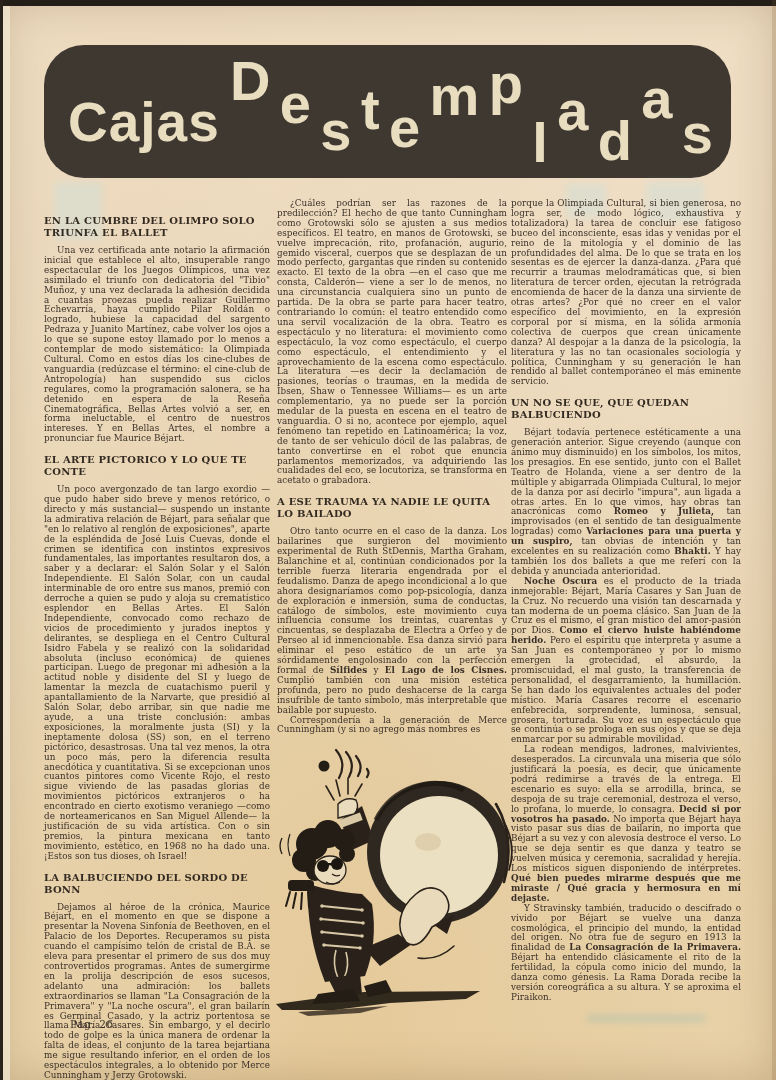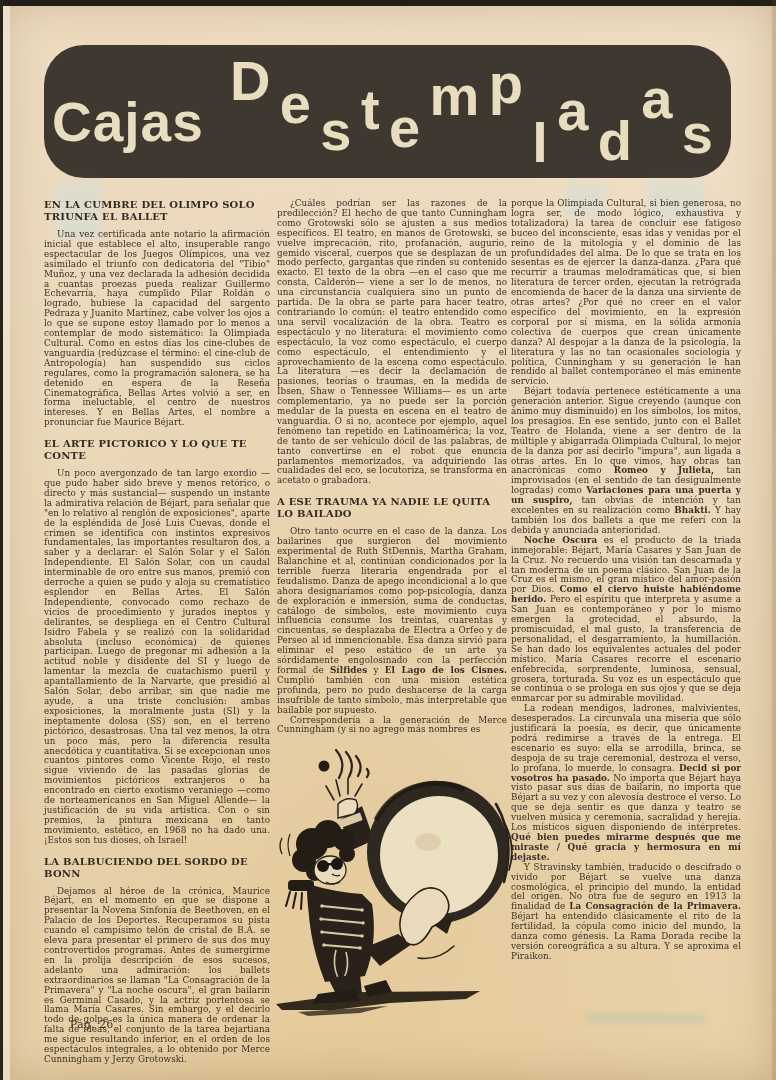--- a/index.html
+++ b/index.html
@@ -13,21 +13,21 @@
     box-shadow:inset 0 0 46px rgba(110,82,44,.28);
     font-family:"DejaVu Serif", serif;color:#3a3028;
   }
   .edge-top{position:absolute;top:0;left:0;right:0;height:6px;background:#241e18;}
   .edge-left{position:absolute;top:0;left:0;bottom:0;width:3px;background:#2a231c;}
   .edge-left-light{position:absolute;top:6px;left:3px;bottom:0;width:7px;background:rgba(246,238,218,.65);}
   .edge-right{position:absolute;top:0;right:0;bottom:0;width:4px;background:rgba(120,90,50,.18);}
 
   
   .banner{position:absolute;left:44px;top:45px;width:687px;height:133px;background:#3e3831;border-radius:40px;}
-  .cajas{position:absolute;left:8px;top:50px;font-family:"Liberation Sans",sans-serif;font-weight:bold;
+  .cajas{position:absolute;left:24px;top:50px;font-family:"Liberation Sans",sans-serif;font-weight:bold;
          font-size:55px;line-height:1;color:#e9ddc0;letter-spacing:1px;}
   .wave{position:absolute;left:186px;right:18px;top:0;display:flex;justify-content:space-between;
         font-family:"Liberation Sans",sans-serif;font-weight:bold;font-size:56px;line-height:1;color:#e9ddc0;}
   .wave span{display:block;}
   .wave span:nth-child(1){transform:translateY(8px);}
   .wave span:nth-child(2){transform:translateY(31px);}
   .wave span:nth-child(3){transform:translateY(58px);}
   .wave span:nth-child(4){transform:translateY(37px);}
   .wave span:nth-child(5){transform:translateY(55px);}
   .wave span:nth-child(6){transform:translateY(23px);}
@@ -48,21 +48,21 @@
   
   .col{position:absolute;top:199px;text-align:justify;font-size:8.8px;line-height:9.9px;
        color:#3a3028;letter-spacing:.05px;}
   .col1{left:44px;width:226px;}
   .col2{left:277px;width:230px;}
   .col3{left:511px;width:230px;}
   .col p{margin:0;text-indent:13px;}
   .col p.noindent{text-indent:0;}
   .col h2{font-size:10px;line-height:12px;font-weight:bold;letter-spacing:.25px;margin:10px 0 7px;
           text-align:left;white-space:pre-line;color:#332a21;}
-  .col h2.first{margin-top:0;}
+  .col h2.first{margin-top:16px;}
   b{font-weight:bold;}
 
   .pagenum{position:absolute;left:46px;top:1018px;font-size:10.5px;letter-spacing:.6px;color:#3a3028;margin-left:24px;}
 
   .illo{position:absolute;left:268px;top:742px;width:252px;height:292px;}
   .illo svg{width:100%;height:100%;display:block;}
 </style>
 </head>
 <body>
 
@@ -108,20 +108,22 @@
   <div class="col col2">
     <p>¿Cuáles podrían ser las razones de la predilección? El hecho de que tanto Cunningham como Grotowski sólo se ajusten a sus medios específicos. El teatro, en manos de Grotowski, se vuelve imprecación, rito, profanación, augurio, gemido visceral, cuerpos que se desplazan de un modo perfecto, gargantas que rinden su contenido exacto. El texto de la obra —en el caso que me consta, Calderón— viene a ser lo de menos, no una circunstancia cualquiera sino un punto de partida. De la obra se parte para hacer teatro, contrariando lo común: el teatro entendido como una servil vocalización de la obra. Teatro es espectáculo y no literatura: el movimiento como espectáculo, la voz como espectáculo, el cuerpo como espectáculo, el entendimiento y el aprovechamiento de la escena como espectáculo. La literatura —es decir la declamación de pasiones, teorías o traumas, en la medida de Ibsen, Shaw o Tennessee Williams— es un arte complementario, ya no puede ser la porción medular de la puesta en escena en el teatro de vanguardia. O si no, acontece por ejemplo, aquel fenómeno tan repetido en Latinoamérica; la voz, de tanto de ser vehículo dócil de las palabras, de tanto convertirse en el robot que enuncia parlamentos memorizados, va adquiriendo las cualidades del eco, se locutoriza, se transforma en acetato o grabadora.</p>
     <h2>A ESE TRAUMA YA NADIE LE QUITA
 LO BAILADO</h2>
     <p><span>Otro tanto ocurre en el caso de la danza. Los bailarines que surgieron del movimiento experimental de Ruth StDennis, Martha Graham, Balanchine et al, continúan condicionados por la terrible fuerza literaria engendrada por el feudalismo. Danza de apego incondicional a lo que ahora designaríamos como pop-psicología, danza de exploración e inmersión, suma de conductas, catálogo de símbolos, este movimiento cuya influencia consume los treintas, cuarentas y cincuentas, se desplazaba de Electra a Orfeo y de Perseo al id inmencionable. Esa danza sirvió para eliminar el peso estático de un arte ya sórdidamente engolosinado con la perfección formal de </span><b>Sílfides</b><span> y </span><b>El Lago de los Cisnes.</b><span> Cumplió también con una misión estética profunda, pero no pudo deshacerse de la carga insufrible de tanto símbolo, más interpretable que bailable por supuesto.</span></p>
     <p>Correspondería a la generación de Merce Cunningham (y si no agrego más nombres es</p>
   </div>
 
   <div class="col col3">
     <p class="noindent">porque la Olimpiada Cultural, si bien generosa, no logra ser, de modo lógico, exhaustiva y totalizadora) la tarea de concluir ese fatigoso buceo del inconsciente, esas idas y venidas por el reino de la mitología y el dominio de las profundidades del alma. De lo que se trata en los sesentas es de ejercer la danza-danza. ¿Para qué recurrir a traumas melodramáticas que, si bien literatura de tercer orden, ejecutan la retrógrada encomienda de hacer de la danza una sirviente de otras artes? ¿Por qué no creer en el valor específico del movimiento, en la expresión corporal por sí misma, en la sólida armonía colectiva de cuerpos que crean únicamente danza? Al despojar a la danza de la psicología, la literatura y las no tan ocasionales sociología y política, Cunningham y su generación le han rendido al ballet contemporáneo el más eminente servicio.</p>
+    <h2>UN NO SE QUE, QUE QUEDAN
+BALBUCIENDO</h2>
     <p><span>Béjart todavía pertenece estéticamente a una generación anterior. Sigue creyendo (aunque con ánimo muy disminuido) en los símbolos, los mitos, los presagios. En ese sentido, junto con el Ballet Teatro de Holanda, viene a ser dentro de la múltiple y abigarrada Olimpiada Cultural, lo mejor de la danza por así decirlo "impura", aun ligada a otras artes. En lo que vimos, hay obras tan anacrónicas como </span><b>Romeo y Julieta,</b><span> tan improvisados (en el sentido de tan desigualmente logradas) como </span><b>Variaciones para una puerta y un suspiro,</b><span> tan obvias de intención y tan excelentes en su realización como </span><b>Bhakti.</b><span> Y hay también los dos ballets a que me referí con la debida y anunciada anterioridad.</span></p>
     <p><b>Noche Oscura</b><span> es el producto de la triada inmejorable: Béjart, María Casares y San Juan de la Cruz. No recuerdo una visión tan descarnada y tan moderna de un poema clásico. San Juan de la Cruz es el mismo, el gran místico del amor-pasión por Dios. </span><b>Como el ciervo huiste habiéndome herido.</b><span> Pero el espíritu que interpreta y asume a San Juan es contemporáneo y por lo mismo emergen la grotecidad, el absurdo, la promiscuidad, el mal gusto, la transferencia de personalidad, el desgarramiento, la humillación. Se han dado los equivalentes actuales del poder místico. María Casares recorre el escenario enfebrecida, sorprendente, luminosa, sensual, grosera, torturada. Su voz es un espectáculo que se continúa o se prologa en sus ojos y que se deja enmarcar por su admirable movilidad.</span></p>
     <p><span>La rodean mendigos, ladrones, malvivientes, desesperados. La circunvala una miseria que sólo justificará la poesía, es decir, que únicamente podrá redimirse a través de la entrega. El escenario es suyo: ella se arrodilla, brinca, se despoja de su traje ceremonial, destroza el verso, lo profana, lo muerde, lo consagra. </span><b>Decid si por vosotros ha pasado.</b><span> No importa que Béjart haya visto pasar sus días de bailarín, no importa que Béjart a su vez y con alevosía destroce el verso. Lo que se deja sentir es que danza y teatro se vuelven música y ceremonia, sacralidad y herejía. Los místicos siguen disponiendo de intérpretes. </span><b>Qué bien puedes mirarme después que me miraste / Qué gracia y hermosura en mí dejaste.</b></p>
     <p><span>Y Stravinsky también, traducido o descifrado o vivido por Béjart se vuelve una danza cosmológica, el principio del mundo, la entidad del origen. No otra fue de seguro en 1913 la finalidad de </span><b>La Consagración de la Primavera.</b><span> Béjart ha entendido clásicamente el rito de la fertilidad, la cópula como inicio del mundo, la danza como génesis. La Rama Dorada recibe la versión coreográfica a su altura. Y se aproxima el Piraikon.</span></p>
   </div>
 
   <div class="illo">
     <svg viewBox="0 0 252 292" xmlns="http://www.w3.org/2000/svg">
 
       <g>

